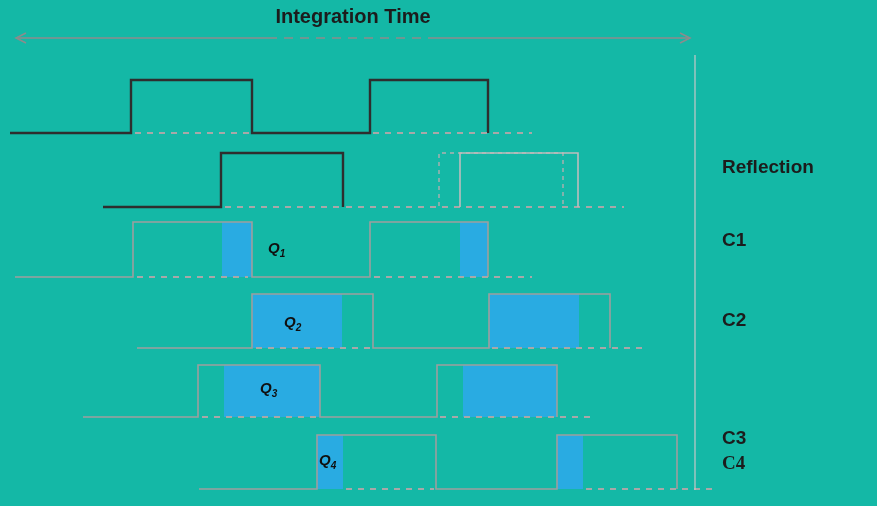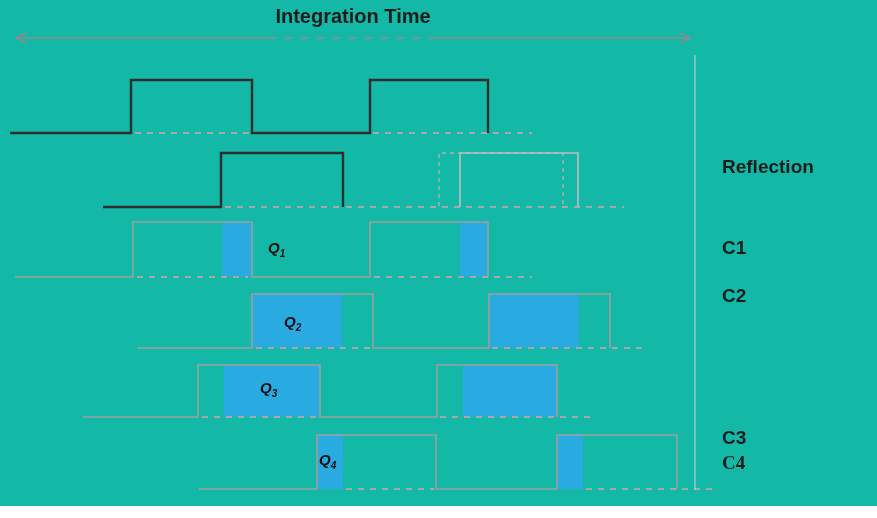--- a/index.html
+++ b/index.html
@@ -89,22 +89,22 @@
       <line x1="268" y1="38" x2="432" y2="38" stroke="#8c8c8c" stroke-width="1.6" stroke-dasharray="9 7"></line>
       <line x1="432" y1="38" x2="690" y2="38" stroke="#8c8c8c" stroke-width="1.6"></line>
       <polyline points="26,33 16,38 26,43" fill="none" stroke="#8c8c8c" stroke-width="1.6"></polyline>
       <polyline points="680,33 690,38 680,43" fill="none" stroke="#8c8c8c" stroke-width="1.6"></polyline>
       <line x1="695" y1="55" x2="695" y2="490" stroke="#c8c8c8" stroke-width="1.2"></line>
     </svg>
 
   <div class="title">Integration Time</div>
 
   <div class="row-label" style="top: 167px;">Reflection</div>
-  <div class="row-label" style="top: 248px;">C1</div>
-  <div class="row-label" style="top: 296px;">C2</div>
+  <div class="row-label" style="top: 240px;">C1</div>
+  <div class="row-label" style="top: 320px;">C2</div>
   <div class="row-label" style="top: 390px; margin-top: 48px;">C3</div>
   <div class="row-label" style="top: 463px; font-family: Liberation Serif, serif;">C4</div>
 
   <div class="charge" style="left: 224px; top: 240px; margin-left: 44px;"><span>Q</span><sub>1</sub></div>
   <div class="charge" style="left: 284px; top: 314px;"><span>Q</span><sub>2</sub></div>
   <div class="charge" style="left: 260px; top: 380px;"><span>Q</span><sub>3</sub></div>
   <div class="charge" style="left: 319px; top: 452px;"><span>Q</span><sub>4</sub></div>
 </div>
 
 </body></html>

